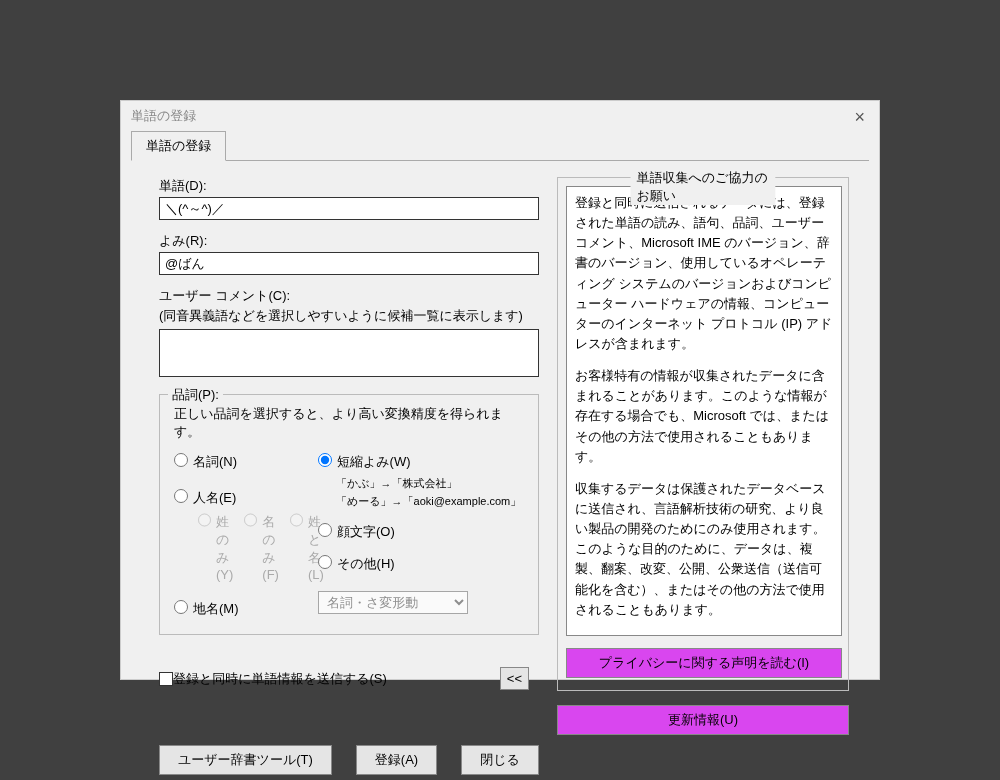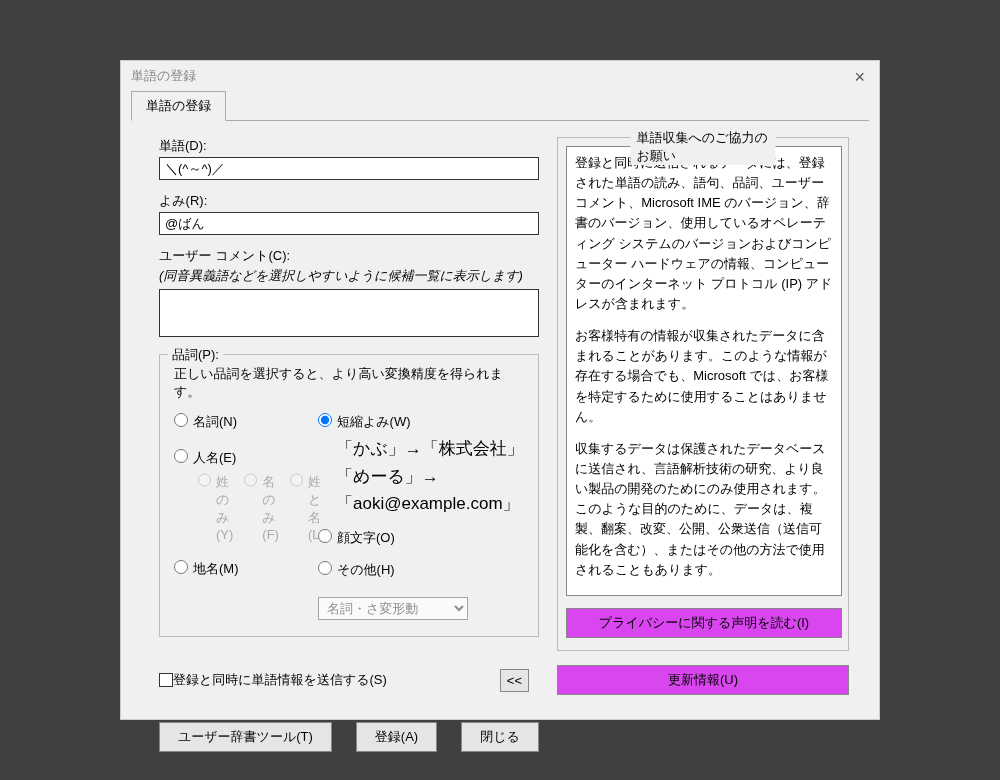--- a/index.html
+++ b/index.html
@@ -10,21 +10,21 @@
       color: #000;
       width: 1000px;
       height: 780px;
       display: flex;
       align-items: center;
       justify-content: center;
     }
     .dialog {
       background: #f0f0f0;
       width: 760px;
-      height: 660px;
+      height: 580px;
       position: relative;
       border: 1px solid #ccc;
     }
     .titlebar {
       height: 30px;
       display: flex;
       align-items: center;
       padding: 0 10px;
       color: #888;
       position: relative;
@@ -63,21 +63,21 @@
     .field-label { margin-bottom: 2px; }
     .input-text {
       width: 100%;
       border: 1px solid #333;
       padding: 3px 5px;
       background: #fff;
       font-family: inherit;
       font-size: 13px;
       margin-bottom: 12px;
     }
-    .hint-text { margin-bottom: 4px; font-style: italic; }
+    .hint-text { margin-bottom: 4px; }
     .textarea {
       width: 100%;
       height: 48px;
       border: 1px solid #333;
       background: #fff;
       padding: 4px;
       resize: none;
       font-family: inherit;
       font-size: 13px;
       margin-bottom: 14px;
@@ -100,21 +100,21 @@
     .hinshi-grid {
       display: grid;
       grid-template-columns: 140px auto;
       gap: 10px 4px;
       align-items: start;
     }
     .radio-wrap { display: flex; gap: 5px; }
     .radio-wrap input[type=radio] { width: 14px; height: 14px; }
     .radio-wrap.disabled { color: #aaa; }
     .sub-radios { padding-left: 24px; display: flex; gap: 10px; margin-top: 6px;}
-    .examples { font-size: 17px; padding-left: 18px; line-height: 1.6; margin-top: 4px;}
+    .examples { font-size: 11px; padding-left: 18px; line-height: 1.6; margin-top: 4px;}
     .select {
       width: 150px;
       border: 1px solid #888;
       background: #fff;
       color: #666;
       padding: 2px 4px;
       font-family: inherit;
       font-size: 13px;
     }
     .checkbox-row {
@@ -287,21 +287,21 @@
           </div>
           <button class="btn-small">&lt;&lt;</button>
         </div>
       </div>
 
       <div class="right-col">
         <div class="notice-group">
           <div class="legend">単語収集へのご協力のお願い</div>
           <div class="notice-text">
             <p>登録と同時に送信されるデータには、登録された単語の読み、語句、品詞、ユーザー コメント、Microsoft IME のバージョン、辞書のバージョン、使用しているオペレーティング システムのバージョンおよびコンピューター ハードウェアの情報、コンピューターのインターネット プロトコル (IP) アドレスが含まれます。</p>
-            <p>お客様特有の情報が収集されたデータに含まれることがあります。このような情報が存在する場合でも、Microsoft では、お客様を特定するために使用することはありません。</p>
+            <p>お客様特有の情報が収集されたデータに含まれることがあります。このような情報が存在する場合でも、Microsoft では、またはその他の方法で使用されることもあります。</p>
             <p>収集するデータは保護されたデータベースに送信され、言語解析技術の研究、より良い製品の開発のためにのみ使用されます。このような目的のために、データは、複製、翻案、改変、公開、公衆送信（送信可能化を含む）、またはその他の方法で使用されることもあります。</p>
           </div>
           <button class="full-btn">プライバシーに関する声明を読む(I)</button>
         </div>
         <button class="full-btn">更新情報(U)</button>
       </div>
     </div>
 
     <div class="bottom-buttons">
       <button class="btn">ユーザー辞書ツール(T)</button>

